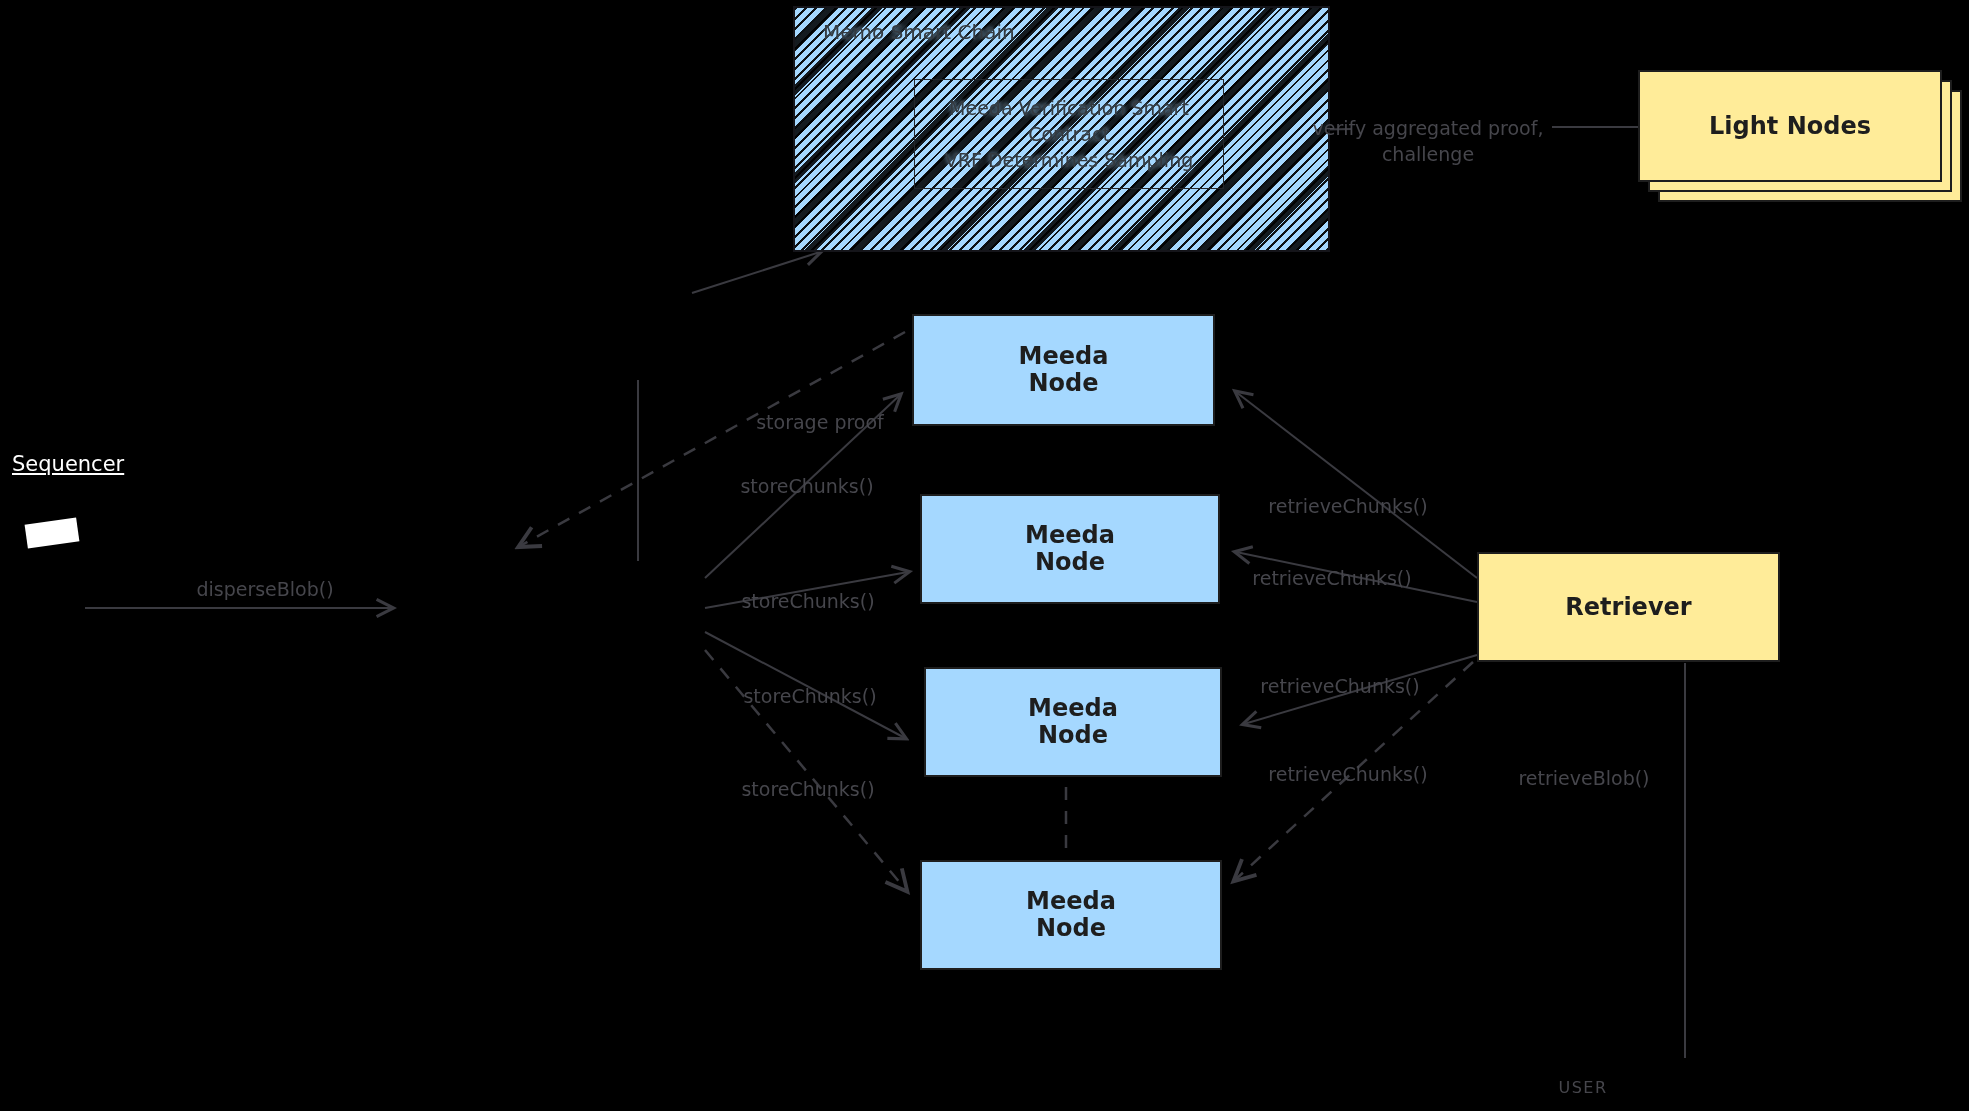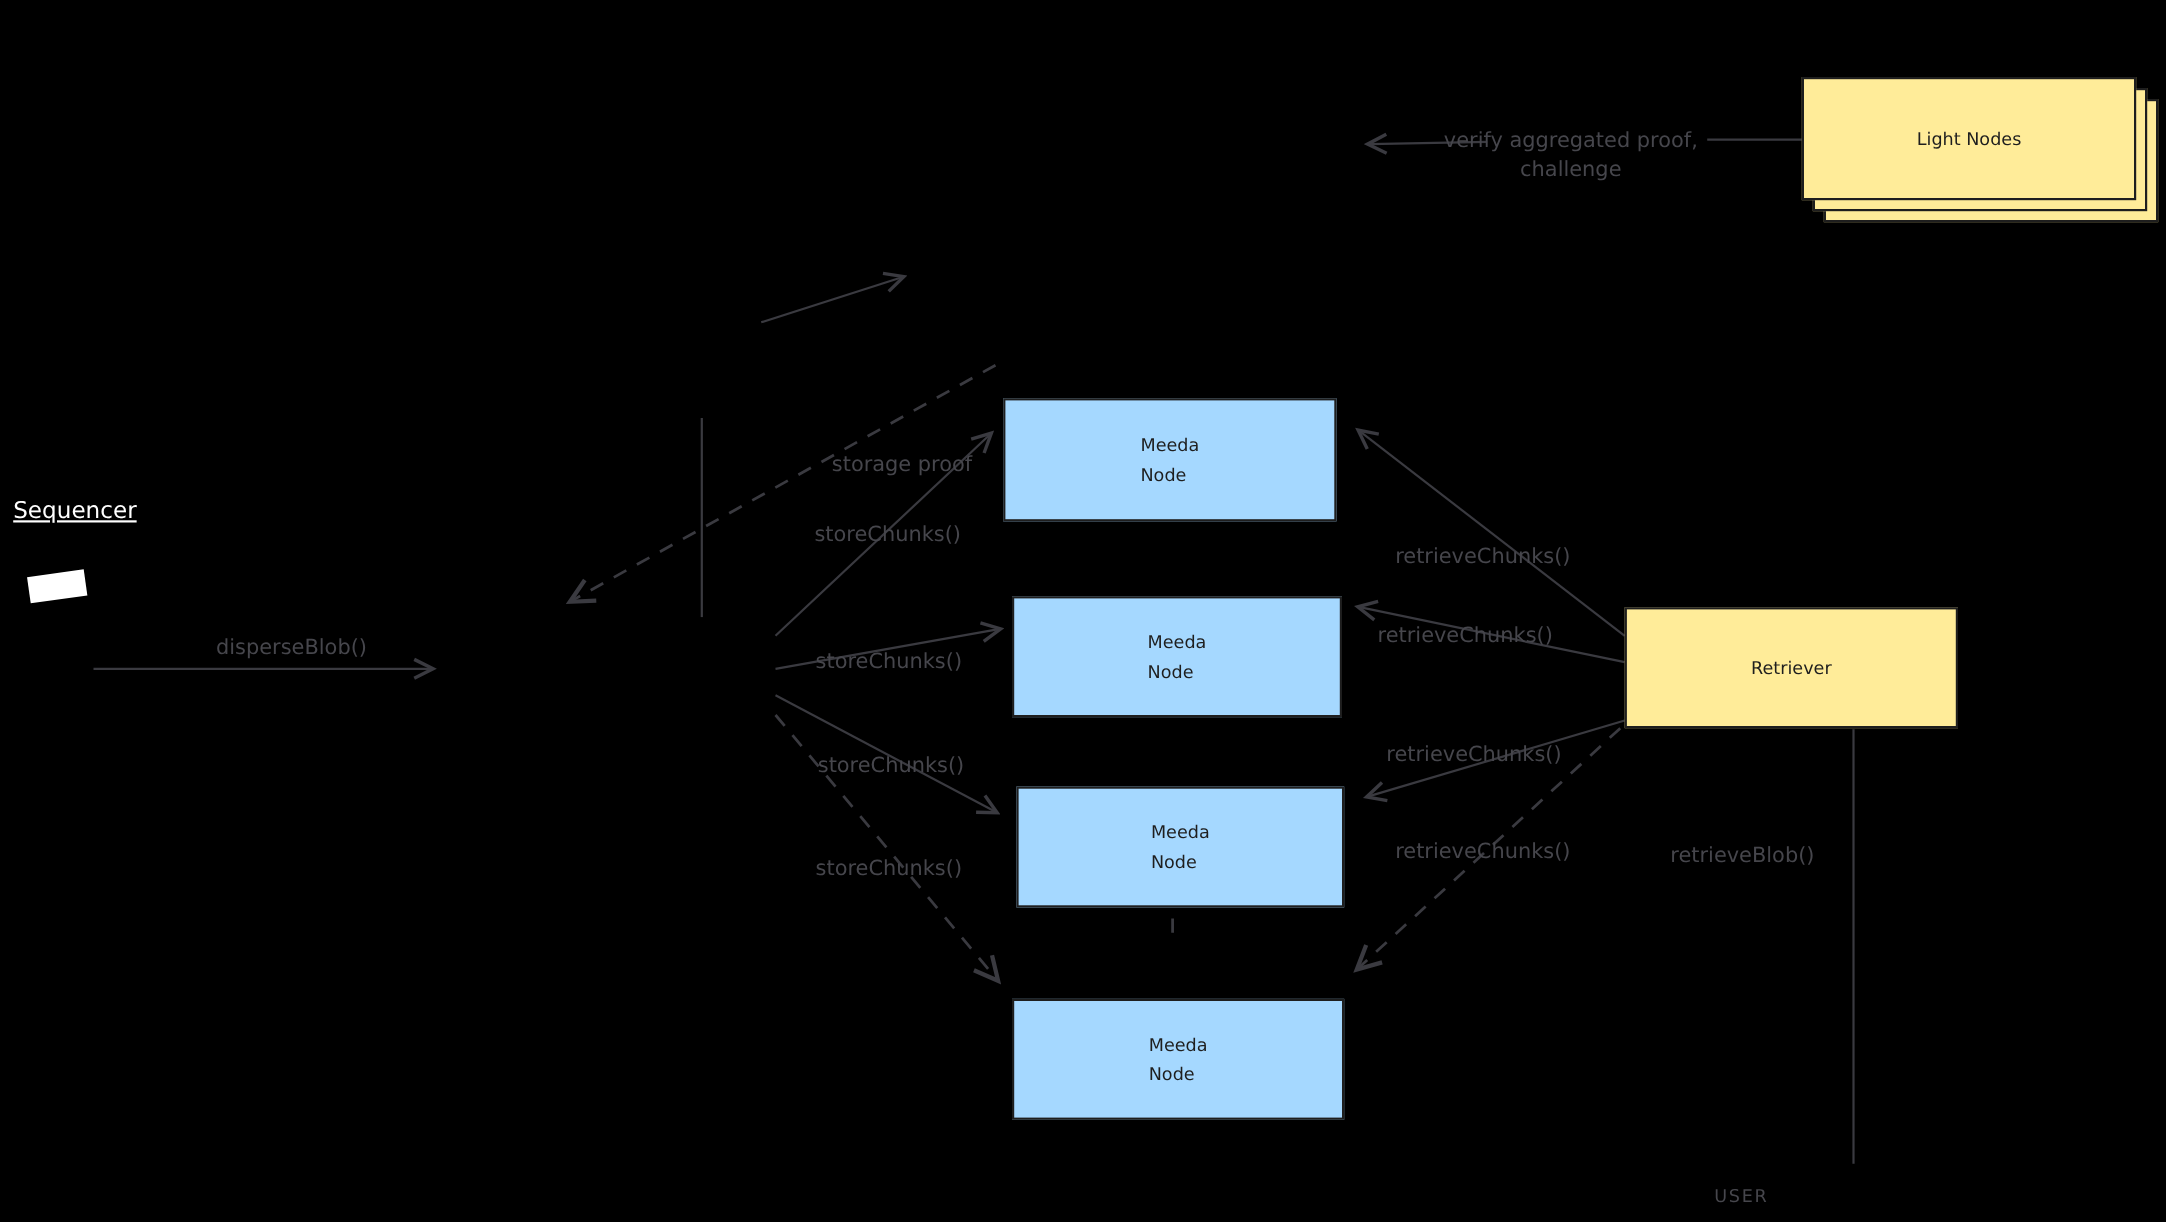--- a/index.html
+++ b/index.html
@@ -1,23 +1,23 @@
 <!DOCTYPE html>
 <html><head>
 <meta charset="utf-8">
 <style>
   html,body{margin:0;padding:0;background:#000;}
   #stage{position:relative;width:1969px;height:1111px;background:#000;overflow:hidden;
          font-family:"DejaVu Sans",sans-serif;}
 
   
   .box{position:absolute;border:2.5px solid #1e1e1e;display:flex;align-items:center;
-       justify-content:center;text-align:left;color:#1e1e1e;font-size:16px;box-sizing:border-box;}
+       justify-content:center;text-align:center;color:#1e1e1e;font-size:24px;box-sizing:border-box;font-weight:bold;}
   .pink{background:#ffc9c9;}
-  .blue{background:#a5d8ff;margin-top:48px;}
+  .blue{background:#a5d8ff;}
   .yellow{background:#ffec99;}
 
   .chain{position:absolute;left:793px;top:6px;width:537px;height:246px;
          border:2.5px solid #15151a;box-sizing:border-box;
          background-color:#a5d8ff;
          background-image:
            repeating-linear-gradient(135deg, rgba(0,0,0,.92) 0 2px, transparent 2px 7px),
            repeating-linear-gradient(135deg, transparent 0 23px, rgba(0,0,0,.88) 23px 31px);}
   .chain-title{position:absolute;left:28px;top:12px;font-size:20px;color:#343a40;
          text-shadow:0 0 4px rgba(165,216,255,.8);}
@@ -69,20 +69,28 @@
     <path class="wire-d" marker-end="url(#ah)" d="M 1473,662 L 1235,880"></path>
     <path class="wire-d" marker-end="url(#ah)" d="M 905,332 L 520,546"></path>
     <path class="wire" d="M 1638,127 L 1552,127"></path>
     <path class="wire" marker-end="url(#ah)" d="M 1352,129 L 1245,131"></path>
     <path class="wire" marker-end="url(#ah)" d="M 692,293 L 820,252"></path>
     <path class="wire" d="M 638,380 L 638,561"></path>
     <path class="wire" d="M 1685,663 L 1685,1058"></path>
     <path class="wire-d" d="M 1066,787 L 1066,856"></path>
   </svg>
 
+  <div class="chain">
+    <div class="chain-title">Memo Smart Chain</div>
+    <div class="contract">
+      <span>Meeda Verification Smart</span>
+      <span>Contract</span>
+      <span>VRF Determines Sampling</span>
+    </div>
+  </div>
 
   <div class="stackcard" style="left:1658px;top:90px;"></div>
   <div class="stackcard" style="left:1648px;top:80px;"></div>
   <div class="box yellow" style="left:1638px;top:70px;width:304px;height:112px;">
     <span>Light Nodes</span>
   </div>
 
   <div class="lbl-left" style="left:12px;top:452px;">Sequencer</div>
   <div class="seq-screen"></div>
 

